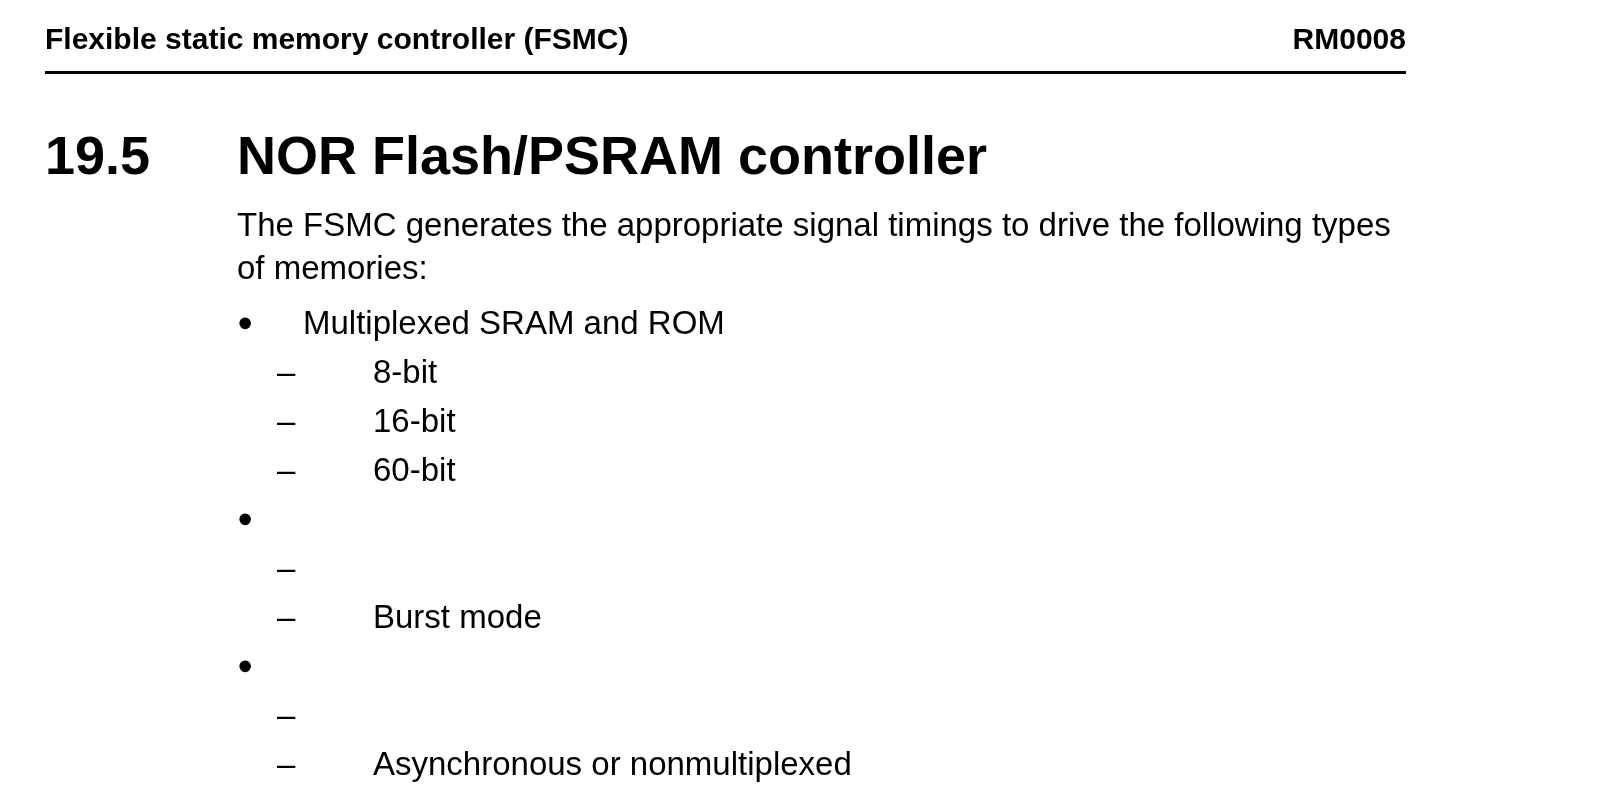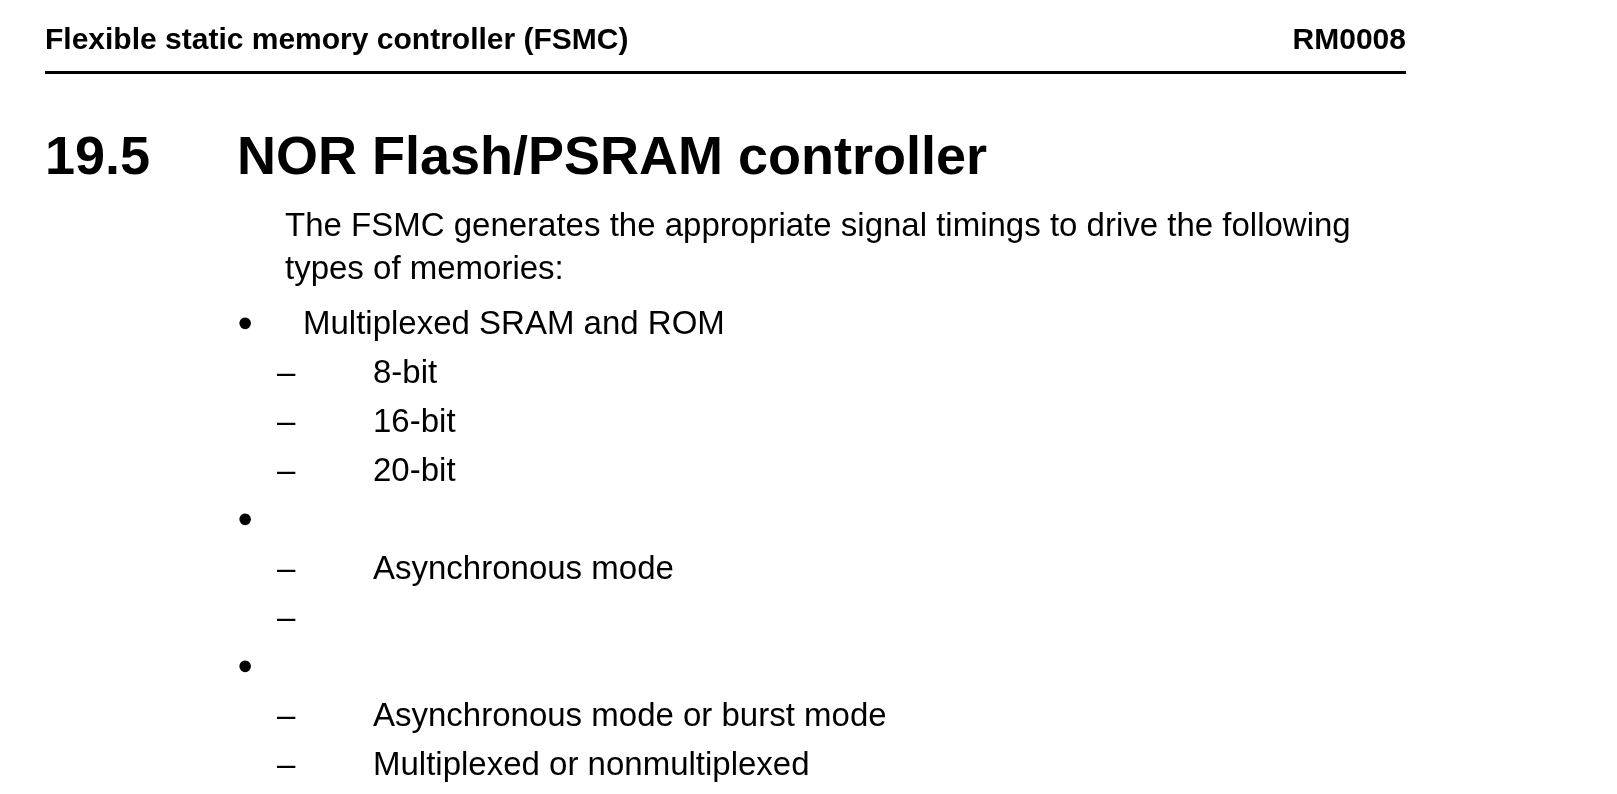--- a/index.html
+++ b/index.html
@@ -46,21 +46,20 @@
     flex: 0 0 192px;
   }
   .content {
     margin-left: 192px;
   }
   .intro {
     margin-top: 21px;
     font-size: 33px;
     line-height: 43px;
     max-width: 1240px;
-    margin-left: 48px;
   }
   .mem-list {
     margin-top: 9px;
   }
   .li {
     position: relative;
     font-size: 33px;
     line-height: 49px;
     height: 49px;
     white-space: nowrap;
@@ -111,42 +110,41 @@
       <div class="li l2">
         <span class="marker dash">–</span>
         <span>8-bit</span>
       </div>
       <div class="li l2">
         <span class="marker dash">–</span>
         <span>16-bit</span>
       </div>
       <div class="li l2">
         <span class="marker dash">–</span>
-        <span>20-bit</span>
+        <span>60-bit</span>
       </div>
 
       <div class="li l1">
         <span class="marker bullet">●</span>
       </div>
       <div class="li l2">
         <span class="marker dash">–</span>
-        <span>Asynchronous mode</span>
       </div>
       <div class="li l2">
         <span class="marker dash">–</span>
+        <span>Burst mode</span>
       </div>
 
       <div class="li l1">
         <span class="marker bullet">●</span>
       </div>
       <div class="li l2">
         <span class="marker dash">–</span>
-        <span>Asynchronous mode or burst mode</span>
       </div>
       <div class="li l2">
         <span class="marker dash">–</span>
-        <span>Multiplexed or nonmultiplexed</span>
+        <span>Asynchronous or nonmultiplexed</span>
       </div>
 
     </div>
   </div>
 
 </div>
 
 </body></html>

